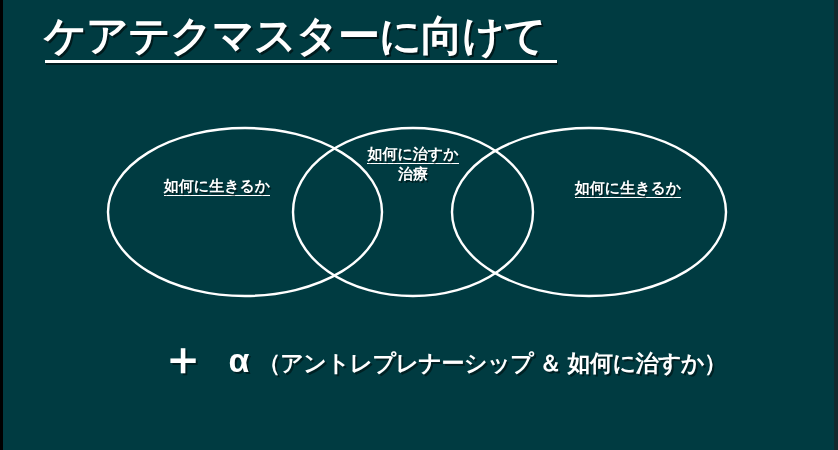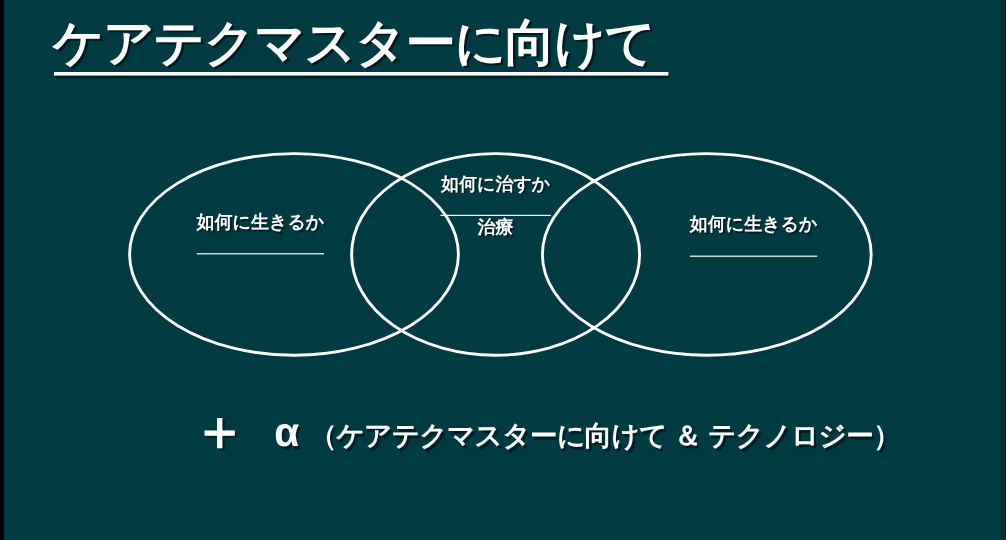--- a/index.html
+++ b/index.html
@@ -74,21 +74,21 @@
     text-align: center;
     line-height: 1.28;
     white-space: nowrap;
     text-shadow: 1.5px 1.5px 0 rgba(0,0,0,0.45);
   }
   .circle-label .head {
     display: inline-block;
     font-size: 15px;
     font-weight: bold;
     border-bottom: 1.5px solid #ffffff;
-    padding-bottom: 16px;
+    padding-bottom: 0px;
   }
   .circle-label .sub {
     display: block;
     font-size: 15px;
     font-weight: bold;
     margin-top: 1px;
     font-family: Liberation Serif, serif;
   }
 
   #label-left  { left: 122px; top: 176px; width: 190px; }
@@ -167,17 +167,17 @@
     <span class="sub">治療</span>
   </div>
 
   <div class="circle-label" id="label-right">
     <span class="head">如何に生きるか</span>
   </div>
 
   <div class="eq-plus">
     <span class="sym">＋</span>
     <span class="alpha">α</span>
-    <span class="paren">（ケアテクマスターに向けて ＆ テクノロジー）</span>
+    <span class="paren">（アントレプレナーシップ ＆ 如何に治すか）</span>
   </div>
 
 
 </div>
 
 </body></html>

